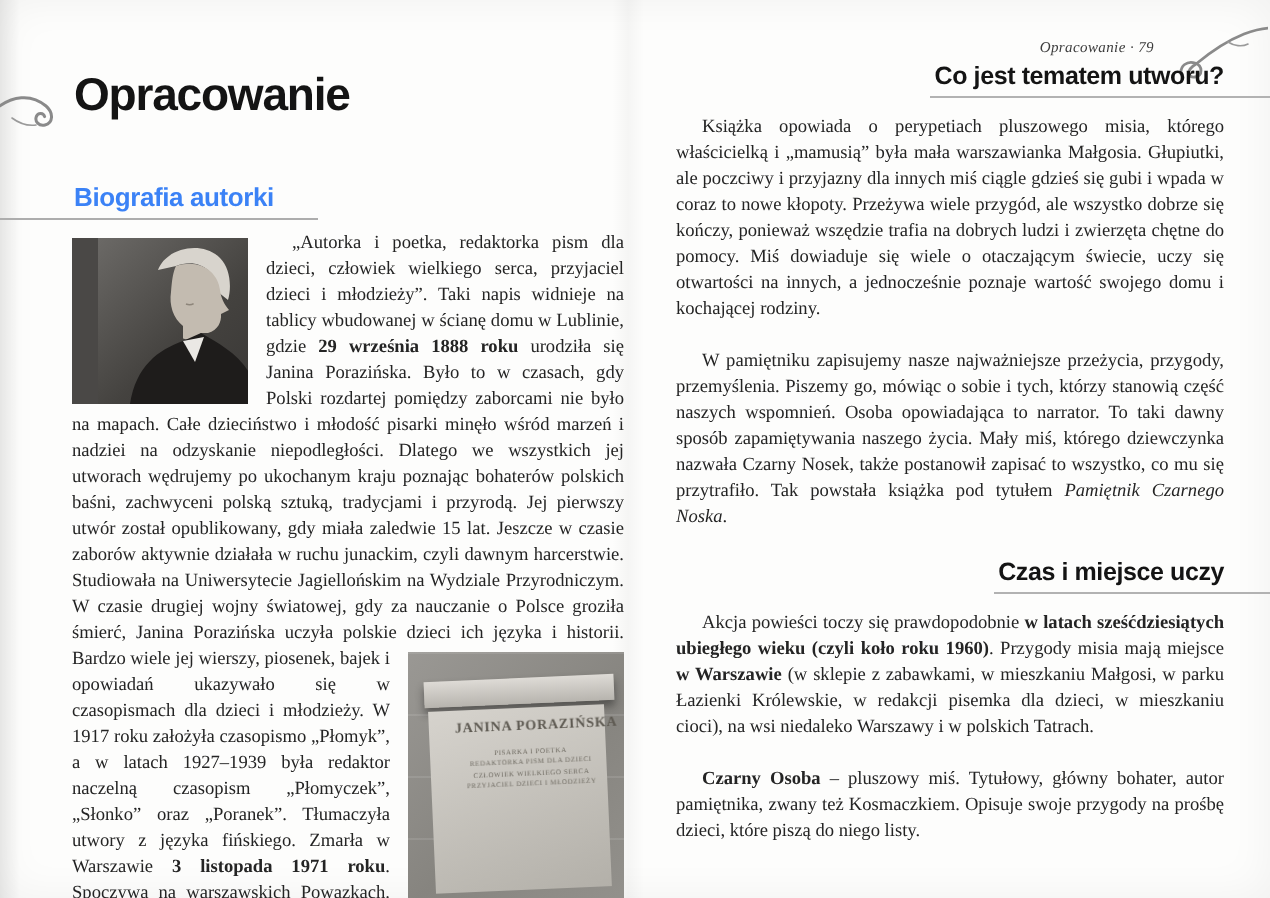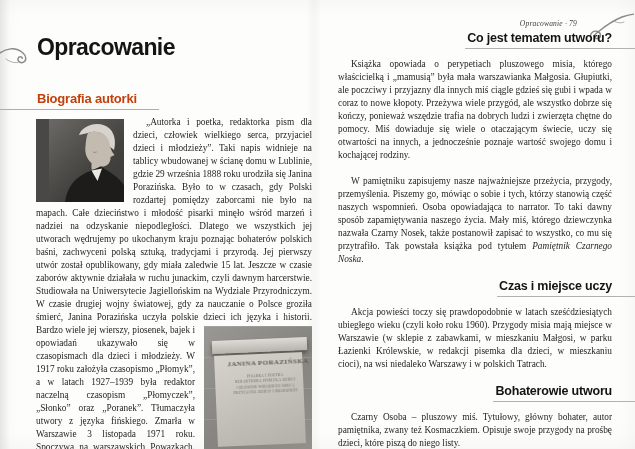--- a/index.html
+++ b/index.html
@@ -21,34 +21,34 @@
   
   .ornament-left { position:absolute; left:0px; top:40px; }
   .page-title {
     position:absolute; left:37px; top:34px;
     font-family:"Liberation Sans", sans-serif; font-weight:bold;
     font-size:23px; letter-spacing:-0.6px; color:#141414;
   }
   .bio-heading {
     position:absolute; left:37px; top:91px;
     font-family:"Liberation Sans", sans-serif; font-weight:bold;
-    font-size:13px; letter-spacing:-0.2px; color:#c2410c;
+    font-size:13px; letter-spacing:-0.2px; color:#3b82f6;
   }
   .bio-heading .hw { position:relative; display:inline-block; padding-bottom:4px; }
   .bio-heading .hw::after {
     content:""; position:absolute; left:-37px; right:-22px; bottom:0;
     border-top:1px solid #adadad;
   }
   .bio-text {
     position:absolute; left:36px; top:116px; width:276px;
     font-size:9.3px; line-height:13px; text-align:justify; text-indent:13px;
     color:#242424;
   }
   .bio-text .seg { text-indent:0; }
-  .b { font-weight:normal; }
+  .b { font-weight:bold; }
   .i { font-style:italic; }
 
   .portrait {
     float:left; width:88px; height:83px; margin:3px 9px 1px 0;
     background:#4a4846; overflow:hidden;
   }
   .plaque-photo {
     float:right; width:108px; height:127px; margin:2px 0 2px 9px;
     position:relative; overflow:hidden;
     background:
@@ -189,22 +189,19 @@
       </div>
 
       <div class="rp-section">
         <div class="sec-heading">
           <span class="hw">Czas i miejsce uczy</span>
         </div>
         <p class="rp-para"><span>Akcja powieści toczy się prawdopodobnie </span><span class="b">w latach sześćdziesiątych ubiegłego wieku (czyli koło roku 1960)</span><span>. Przygody misia mają miejsce </span><span class="b">w Warszawie</span><span> (w sklepie z zabawkami, w mieszkaniu Małgosi, w parku Łazienki Królewskie, w redakcji pisemka dla dzieci, w mieszkaniu cioci), na wsi niedaleko Warszawy i w polskich Tatrach.</span></p>
       </div>
 
       <div class="rp-section">
-        <div class="sec-heading">
-          <span class="hw">Bohaterowie utworu</span>
-        </div>
         <p class="rp-para"><span class="b">Czarny Osoba</span><span> – pluszowy miś. Tytułowy, główny bohater, autor pamiętnika, zwany też Kosmaczkiem. Opisuje swoje przygody na prośbę dzieci, które piszą do niego listy.</span></p>
 
       </div>
 
     </div>
   </div>
 </div>
 
 </body></html>

